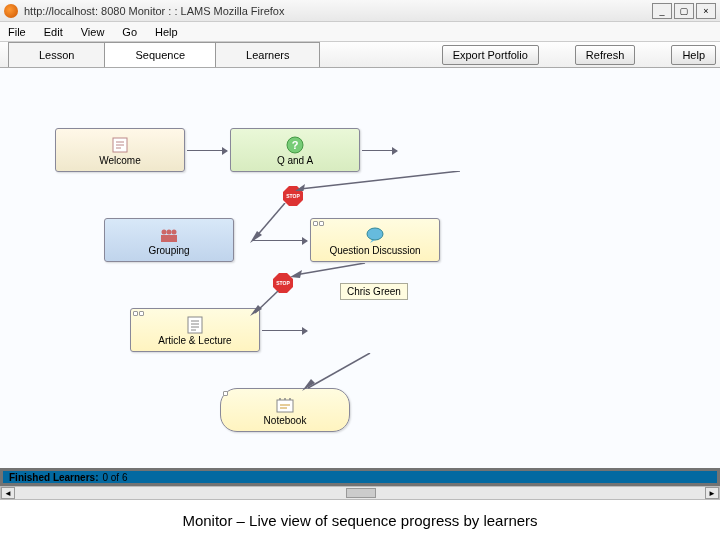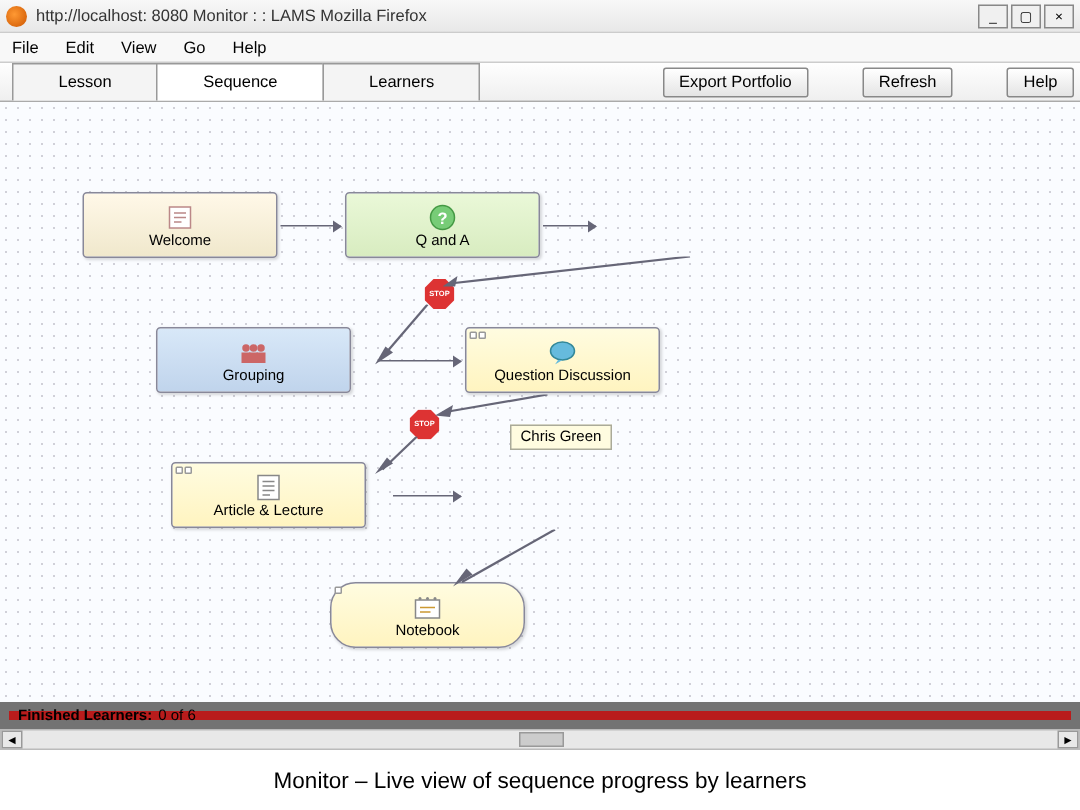--- a/index.html
+++ b/index.html
@@ -26,21 +26,21 @@
 .node .icon-area { height: 20px; display: flex; align-items: center; justify-content: center; }
 .node .label { font-size: 10px; text-align: center; }
 .handles { position: absolute; top: 2px; left: 2px; display: flex; gap: 1px; }
 .handle { width: 5px; height: 5px; background: #fff; border: 1px solid #999; border-radius: 1px; }
 .stop { position: absolute; width: 20px; height: 20px; }
 .stop-sign { width: 20px; height: 20px; background: #d33; clip-path: polygon(30% 0%, 70% 0%, 100% 30%, 100% 70%, 70% 100%, 30% 100%, 0% 70%, 0% 30%); display: flex; align-items: center; justify-content: center; color: #fff; font-size: 5px; font-weight: bold; }
 .badge { position: absolute; background: #fffce0; border: 1px solid #aa9; padding: 2px 6px; font-size: 10px; }
 .arrow { position: absolute; height: 0; border-top: 1.5px solid #667; }
 .arrow::after { content: ''; position: absolute; right: -1px; top: -4px; border-left: 6px solid #667; border-top: 4px solid transparent; border-bottom: 4px solid transparent; }
 .diag { position: absolute; }
-.status { height: 18px; background: #b91c1c; border: 6px solid #737373; display: flex; align-items: center; padding: 0 6px; font-size: 10px; }
+.status { height: 18px; background: #0369a1; border: 3px solid #737373; display: flex; align-items: center; padding: 0 6px; font-size: 10px; }
 .status b { font-weight: bold; margin-right: 4px; }
 .scroll-h { height: 14px; background: #e8e8e8; border: 1px solid #bbb; display: flex; align-items: center; position: relative; }
 .scroll-h .thumb { position: absolute; left: 48%; width: 30px; height: 10px; background: #ccc; border: 1px solid #999; }
 .scroll-h .arr { width: 14px; height: 12px; border: 1px solid #999; display: flex; align-items: center; justify-content: center; font-size: 8px; }
 .scroll-h .arr.right { margin-left: auto; }
 .caption { text-align: center; font-size: 15px; font-family: Arial, sans-serif; padding: 12px 0; border-radius: 20px; }
 svg { display: block; }
 </style>
 </head>
 <body>
@@ -150,21 +150,21 @@
     <div class="stop-sign">STOP</div>
   </div>
 
   <div class="badge" style="left:340px; top:215px;">Chris Green</div>
 
   <svg class="diag" style="left:290px; top:195px; width:80px; height:15px;">
       <path d="M75 0 L5 12" stroke="#667" stroke-width="1.5" fill="none"></path>
       <polygon points="0,14 12,7 10,15" fill="#667"></polygon>
     </svg>
 
-  <div class="node yellow" style="left:114px; top:240px;">
+  <div class="node yellow" style="left:130px; top:240px;">
     <div class="handles">
         <div class="handle"></div>
         <div class="handle"></div>
       </div>
     <div class="icon-area">
       <svg width="16" height="18">
           <rect x="1" y="1" width="14" height="16" fill="#fff" stroke="#888"></rect>
           <path d="M4 5 h8 M4 8 h8 M4 11 h8 M4 14 h5" stroke="#888"></path>
         </svg>
     </div>

